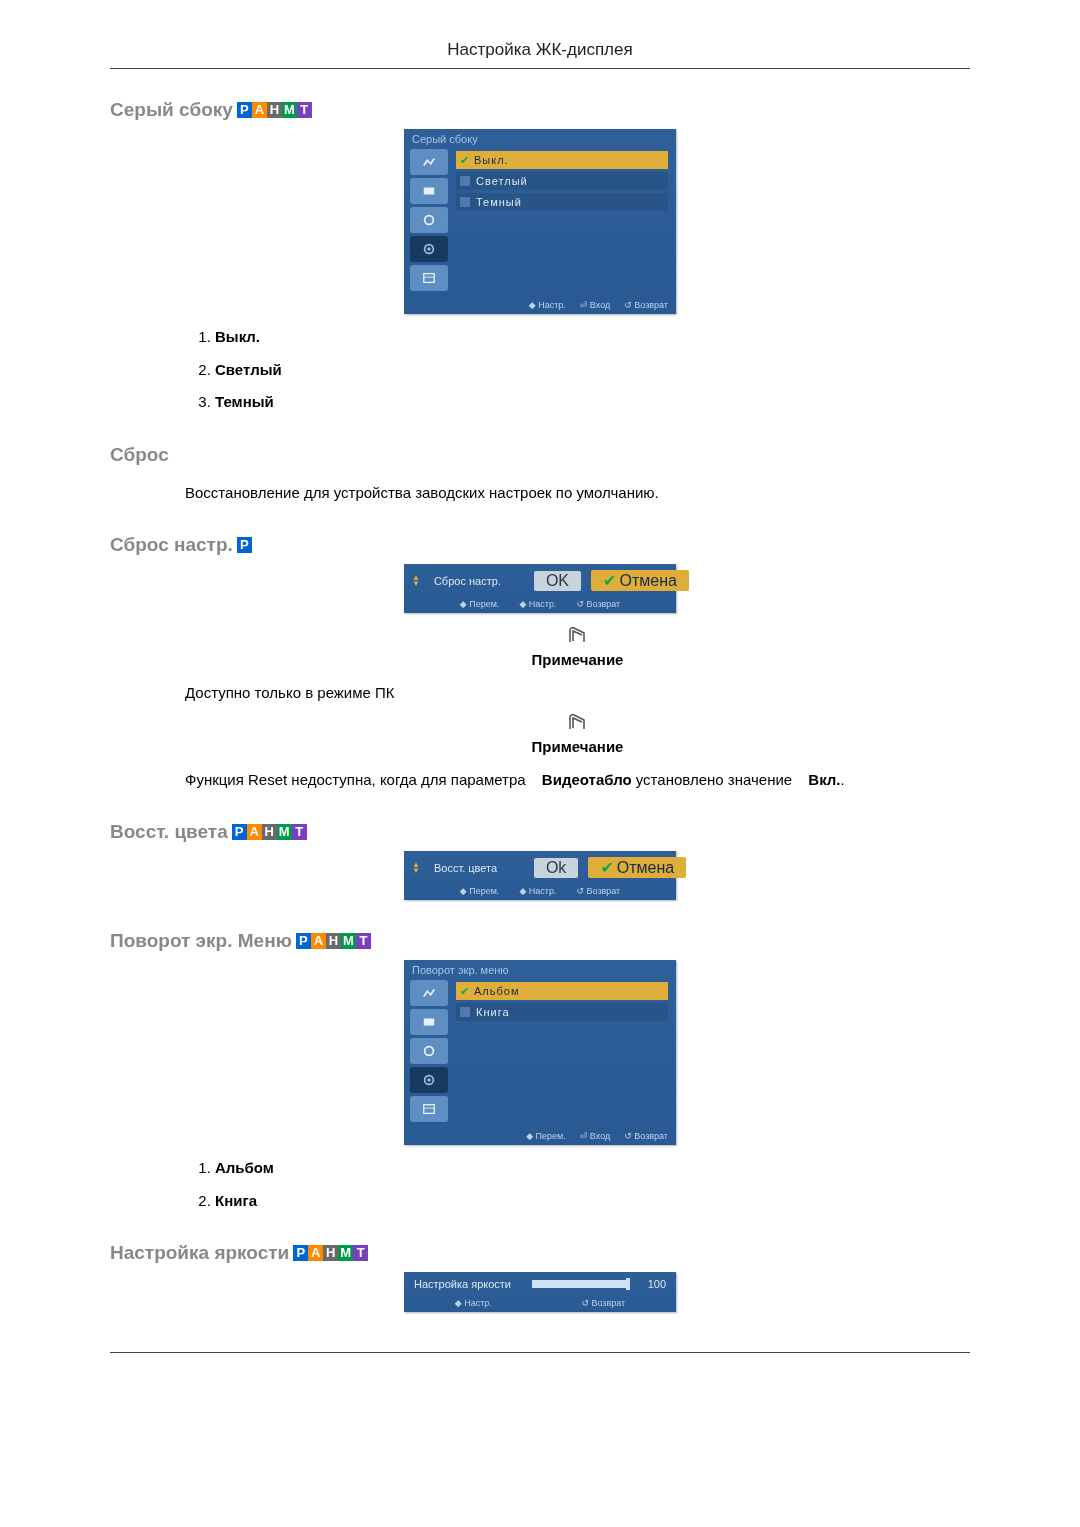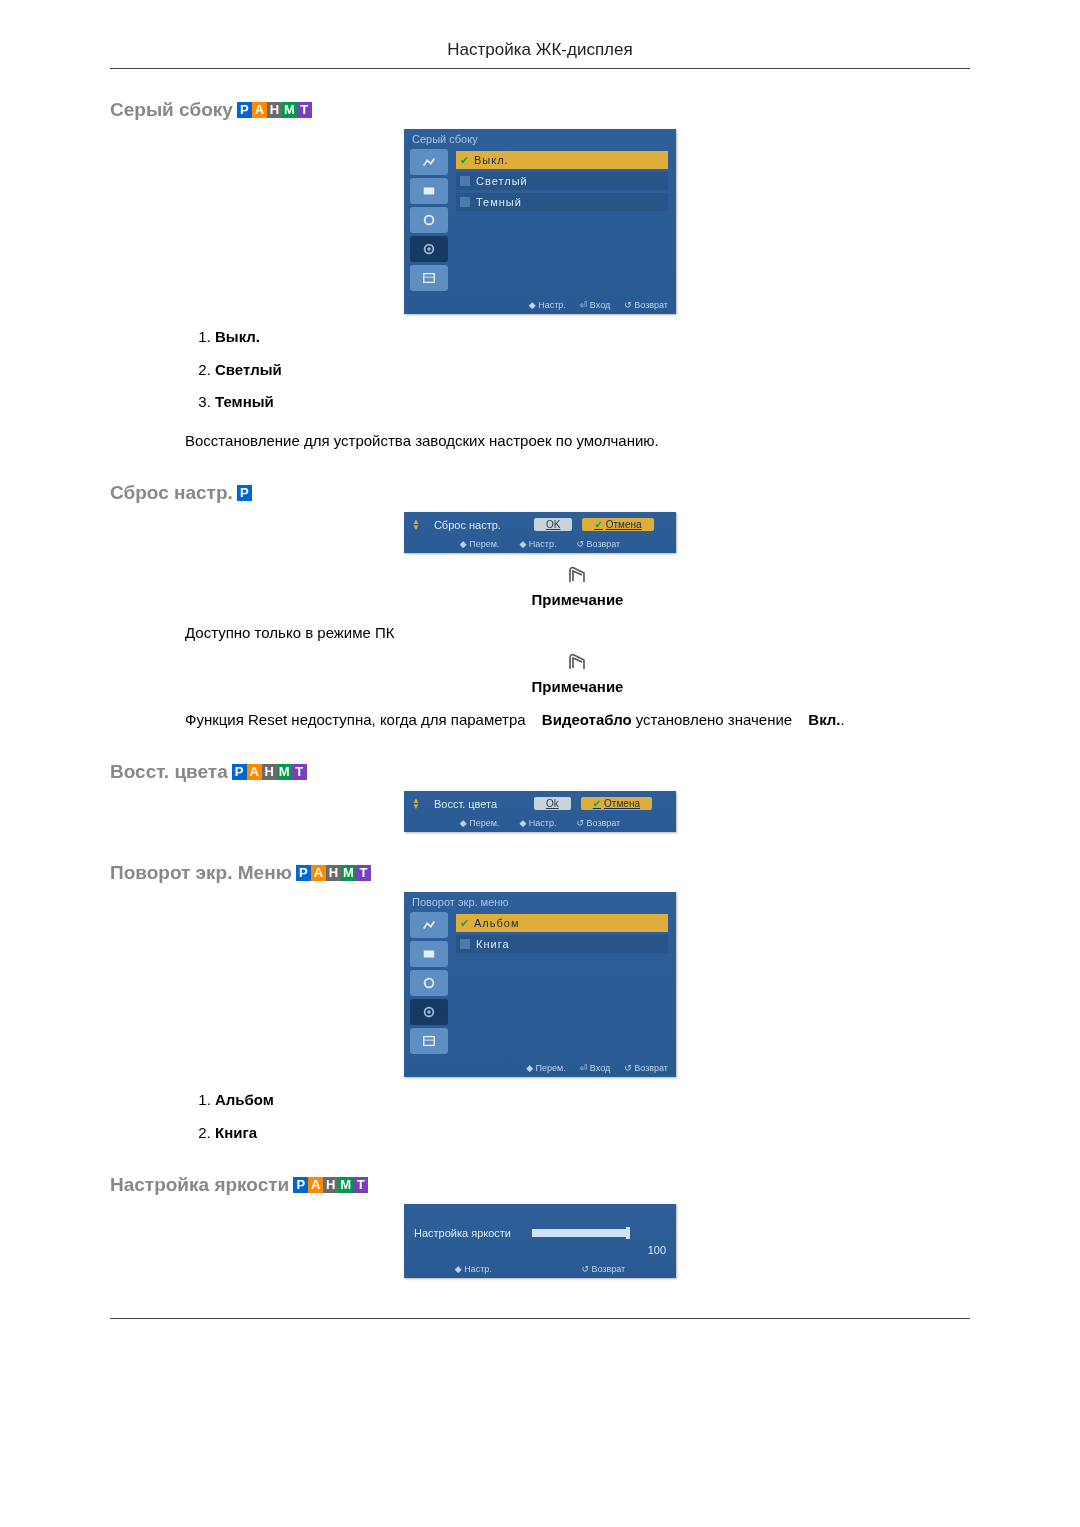--- a/index.html
+++ b/index.html
@@ -153,25 +153,24 @@
   .osd-dialog-title { flex:0 0 90px; color:#dbe9f6; }
   .osd-updown {
     color:#dfae3a;
     font-size:8px;
     line-height:6px;
     margin-right:4px;
   }
   .osd-btn {
     display:inline-block;
     padding: 1px 12px;
-    font-size:10px;
+    font-size:16px;
     border-radius:2px;
     background:#c9d3dc;
     color:#2a3a4a;
-    text-decoration:underline;
   }
   .osd-btn.ok { background:#c9d3dc; }
   .osd-btn.cancel { background:#dfae3a; color:#1a2a40; }
   .osd-btn .tick { color:#0aa84f; margin-right:3px; }
   .osd-dialog-footer {
     display:flex; justify-content:center; gap:20px;
     padding: 2px 6px 4px 6px;
     font-size:9px; color:#bcd3ea;
   }
 
@@ -184,21 +183,21 @@
   }
   .osd-slider-row {
     display:flex; align-items:center; gap:8px; padding:6px 10px;
   }
   .osd-slider-label { flex:0 0 110px; color:#dbe9f6; }
   .slider-track {
     flex:1; height:8px; background:#4f7aad; position:relative;
   }
   .slider-fill { position:absolute; left:0; top:0; bottom:0; background:#cfe2f3; }
   .slider-handle { position:absolute; top:-2px; width:4px; height:12px; background:#cfe2f3; }
-  .osd-slider-val { width:28px; text-align:right; color:#dbe9f6;margin-top:34px; }
+  .osd-slider-val { width:28px; text-align:right; color:#dbe9f6; }
   .osd-slider-footer { display:flex; justify-content:space-around; padding:2px 6px 4px 6px; font-size:9px; color:#bcd3ea; }
 
   ol.opts {
     margin: 10px 0 0 0;
     padding-left: 30px;
   }
   ol.opts li { margin-bottom: 10px; font-size:15px; }
   ol.opts li .opt-label { font-weight: bold; }
 
   .note-row {
@@ -292,20 +291,23 @@
       </div>
     </div>
     <div class="body-block">
       <ol class="opts">
         <li><span class="opt-label">Выкл.</span></li>
         <li><span class="opt-label">Светлый</span></li>
         <li><span class="opt-label">Темный</span></li>
       </ol>
     </div>
 
+    <h2 class="section">
+      <span>Сброс</span>
+    </h2>
     <div class="body-block">
       <div class="para" style="margin-top:16px">Восстановление для устройства заводских настроек по умолчанию.</div>
     </div>
 
     <h2 class="section">
       <span>Сброс настр.</span>
       <span class="pahmt">
         <span class="p">P</span>
       </span>
     </h2>

